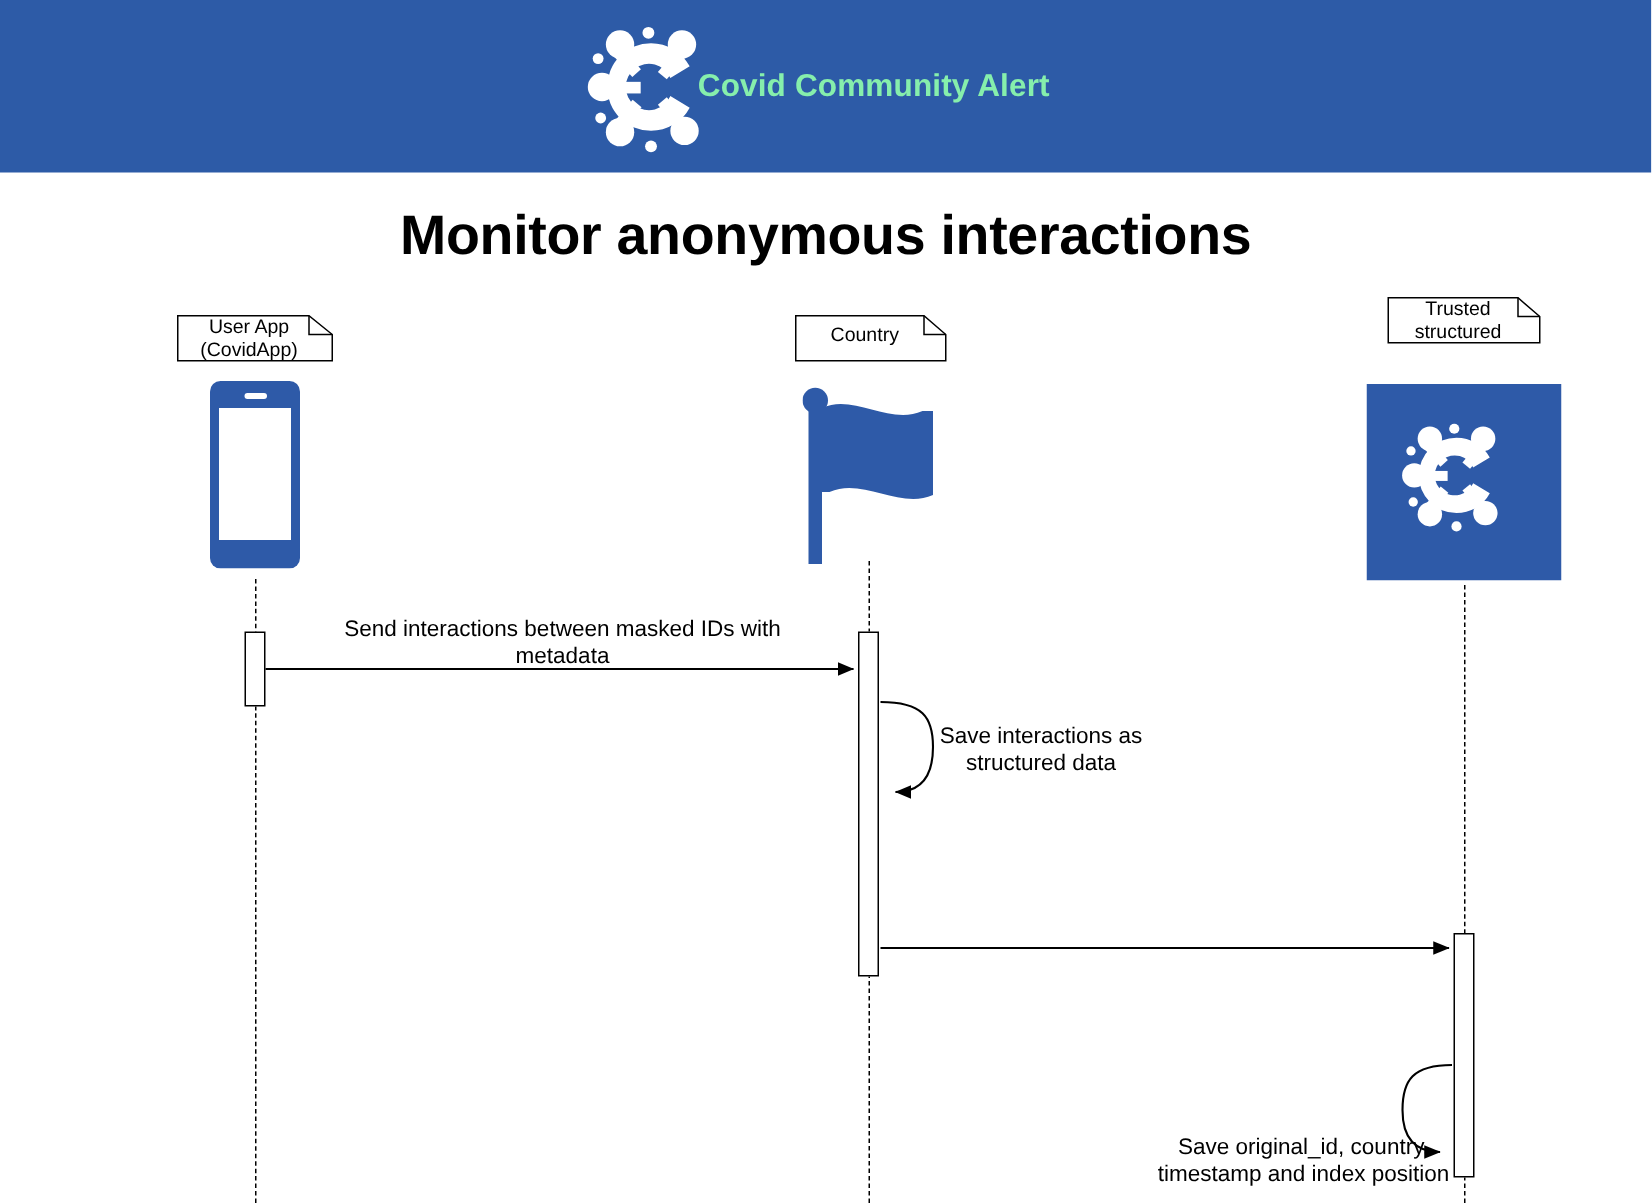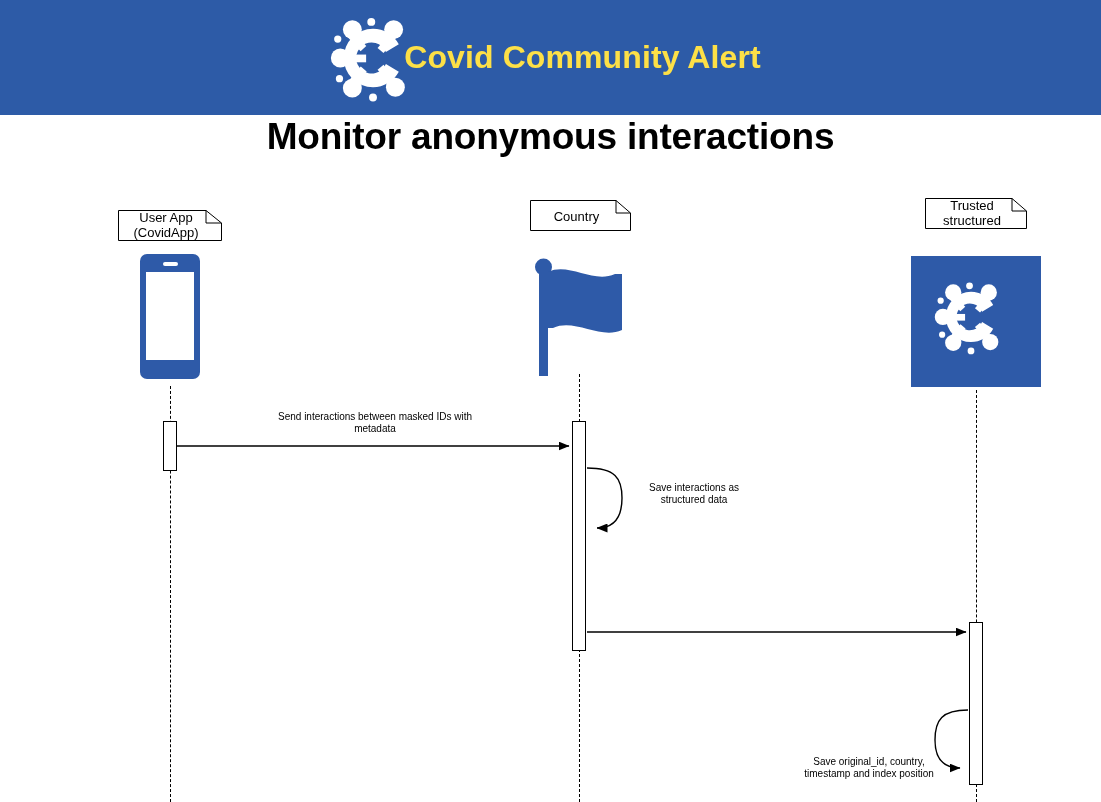--- a/index.html
+++ b/index.html
@@ -37,34 +37,34 @@
     justify-content: center;
     margin-left: -6px;
   }
   .brand-logo {
     width: 86px;
     height: 100px;
     display: block;
     margin-right: -8px;
   }
   .brand-text {
-    color: #fde047;
-    font-size: 32px;
+    color: #86efac;
+    font-size: 21px;
     font-weight: bold;
     letter-spacing: 0.1px;
     white-space: nowrap;
     position: relative;
     left: -4px;
   }
 
   
   .page-title {
     position: absolute;
     left: 0;
-    top: 116px;
+    top: 136px;
     width: 1101px;
     text-align: center;
     font-size: 37px;
     font-weight: bold;
     color: #000000;
     letter-spacing: -0.2px;
   }
 
   
   .diagram {
@@ -115,21 +115,21 @@
     box-sizing: border-box;
     background: #ffffff;
     border: 1px solid #000000;
     z-index: 3;
   }
 
   
   .msg-label {
     position: absolute;
     text-align: center;
-    font-size: 10px;
+    font-size: 15px;
     color: #000000;
     line-height: 1.18;
     white-space: pre-line;
   }
 
   
   .arrow-layer {
     position: absolute;
     left: 0;
     top: 0;
@@ -182,21 +182,21 @@
 
     <div class="actor-note" style="left:88px; top:210px; width:104px; height:31px;">
       <svg class="note-svg" width="104" height="31" viewBox="0 0 104 31">
         <path d="M0.5 0.5 H88 L103.5 13 V30.5 H0.5 Z" fill="#ffffff" stroke="#000000" stroke-width="1"></path>
         <path d="M88 0.5 V13 H103.5" fill="none" stroke="#000000" stroke-width="1"></path>
       </svg>
       <span class="note-label">User App
 (CovidApp)</span>
     </div>
 
-    <div class="actor-note" style="left:500px; top:200px; width:101px; height:27px;align-items:flex-end;">
+    <div class="actor-note" style="left:500px; top:210px; width:101px; height:27px;">
       <svg class="note-svg" width="101" height="31" viewBox="0 0 101 31">
         <path d="M0.5 0.5 H86 L100.5 13 V30.5 H0.5 Z" fill="#ffffff" stroke="#000000" stroke-width="1"></path>
         <path d="M86 0.5 V13 H100.5" fill="none" stroke="#000000" stroke-width="1"></path>
       </svg>
       <span class="note-label">Country</span>
     </div>
 
     <div class="actor-note" style="left:895px; top:198px; width:102px; height:31px;">
       <svg class="note-svg" width="102" height="31" viewBox="0 0 102 31">
         <path d="M0.5 0.5 H87 L101.5 13 V30.5 H0.5 Z" fill="#ffffff" stroke="#000000" stroke-width="1"></path>

